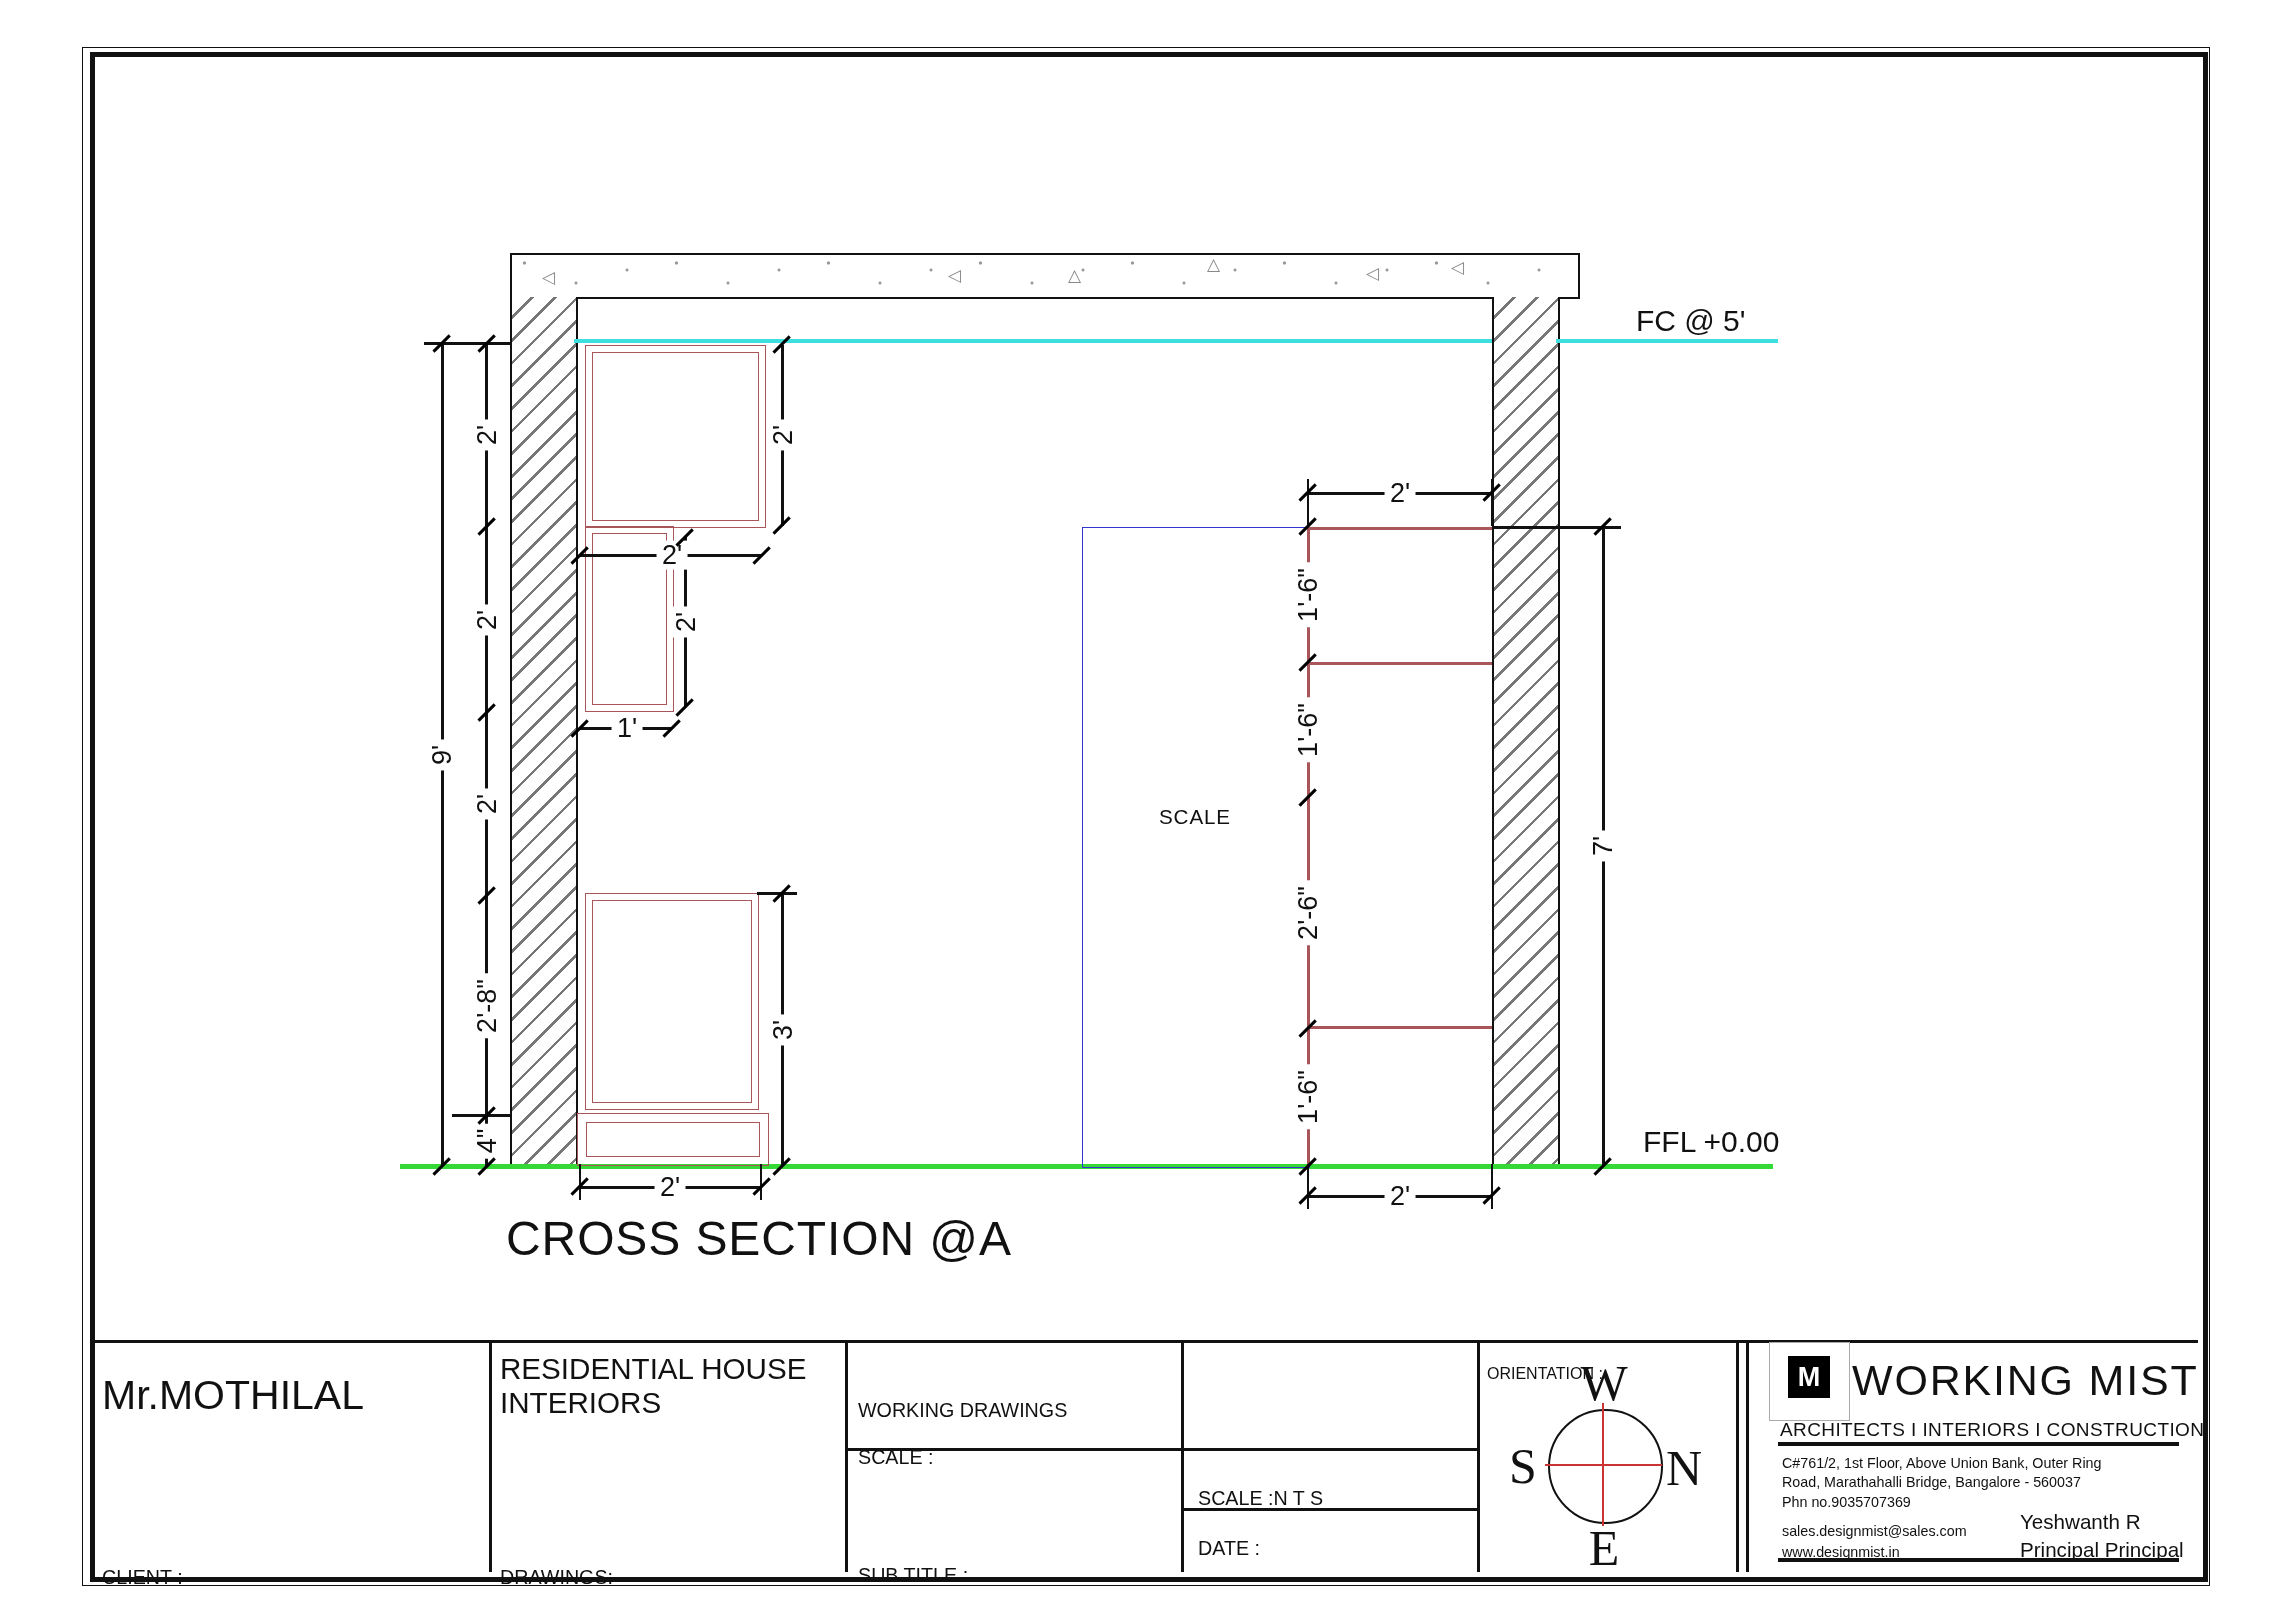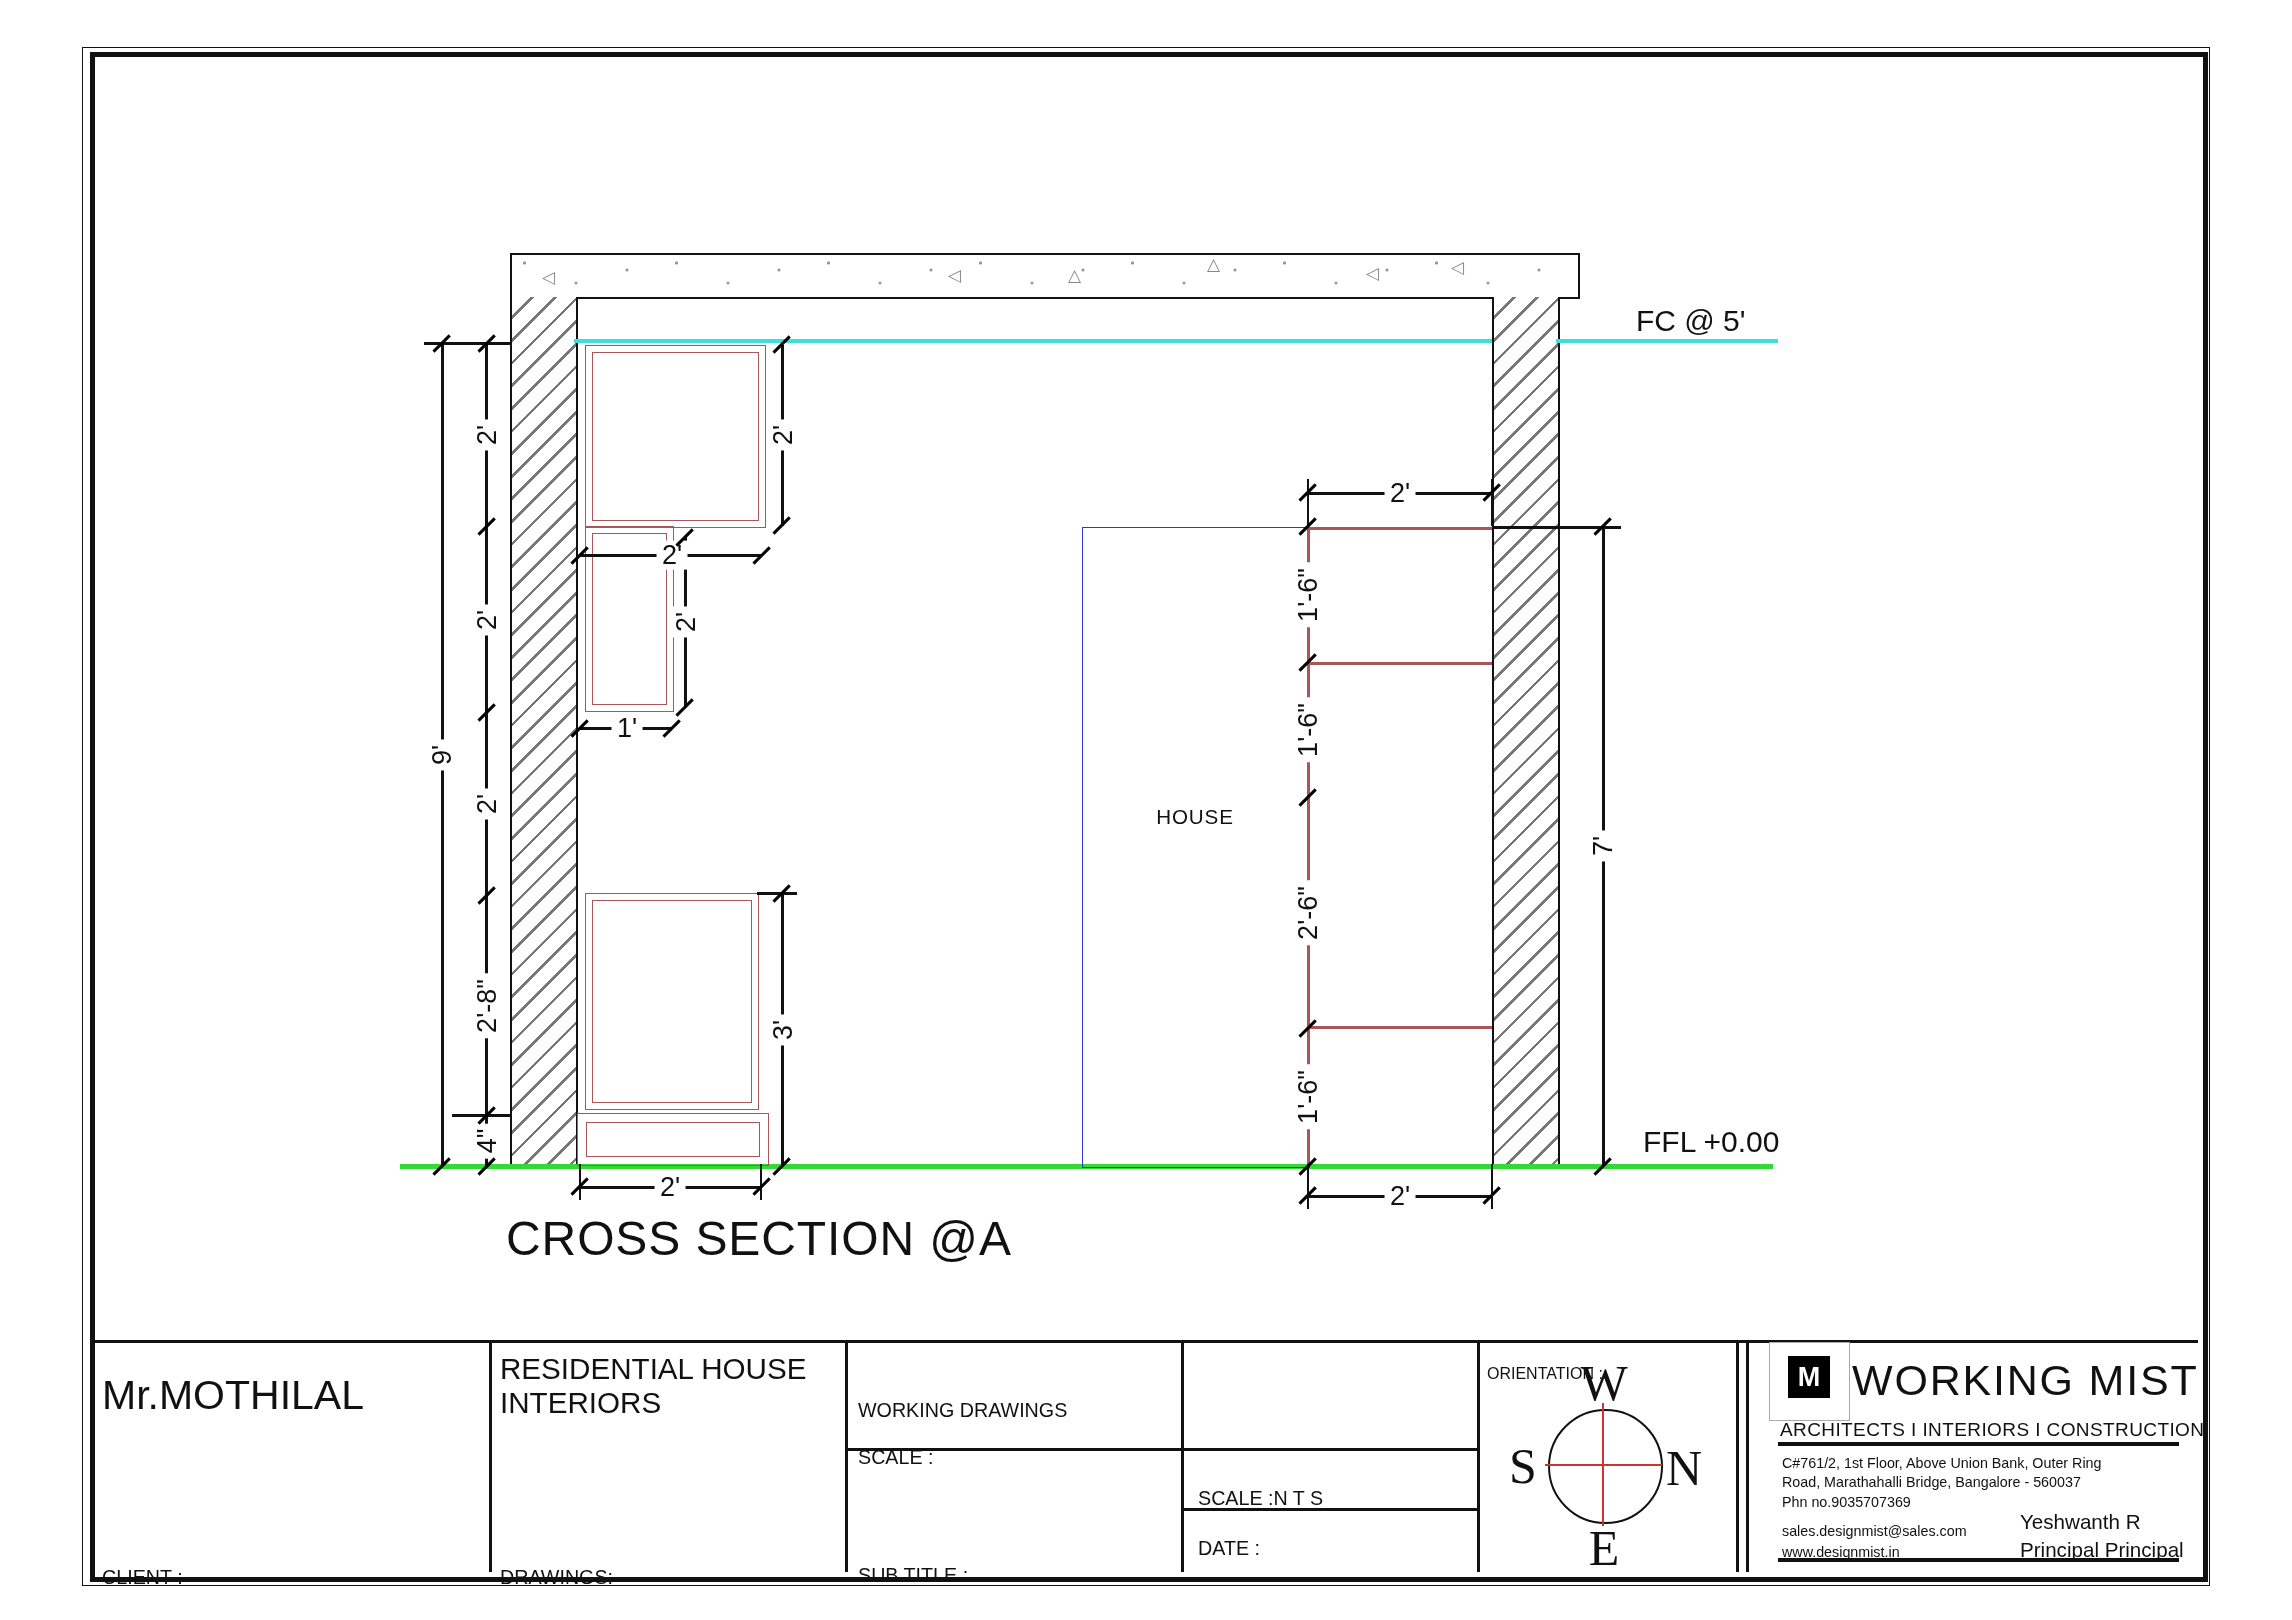--- a/index.html
+++ b/index.html
@@ -83,21 +83,21 @@
     <div class="abs cab" style="left:592px;top:352px;width:165px;height:167px;"></div>
     <div class="abs cab" style="left:585px;top:526px;width:87px;height:184px;"></div>
     <div class="abs cab" style="left:592px;top:533px;width:73px;height:170px;"></div>
 
     <div class="abs cab" style="left:585px;top:893px;width:172px;height:215px;"></div>
     <div class="abs cab" style="left:592px;top:900px;width:158px;height:201px;"></div>
     <div class="abs cab" style="left:577px;top:1113px;width:190px;height:51px;"></div>
     <div class="abs cab" style="left:586px;top:1122px;width:172px;height:33px;"></div>
 
     <div class="abs door"></div>
-    <div class="door-lbl" style="left:1195px;top:817px;">HOUSE</div>
+    <div class="door-lbl" style="left:1195px;top:817px;">SCALE</div>
 
     <div class="abs redline" style="left:1307px;top:527px;width:2.7px;height:639px;"></div>
     <div class="abs redline" style="left:1307px;top:527px;width:185px;height:2.7px;"></div>
     <div class="abs redline" style="left:1307px;top:662px;width:185px;height:2.7px;"></div>
     <div class="abs redline" style="left:1307px;top:1026px;width:185px;height:2.7px;"></div>
 
     <div class="abs vline" style="left:441px;top:343px;height:823px;"></div>
     <div class="abs vline" style="left:485px;top:343px;height:823px;"></div>
     <div class="abs hline" style="left:424px;top:342px;width:87px;"></div>
     <div class="abs hline" style="left:452px;top:1114px;width:58px;"></div>

